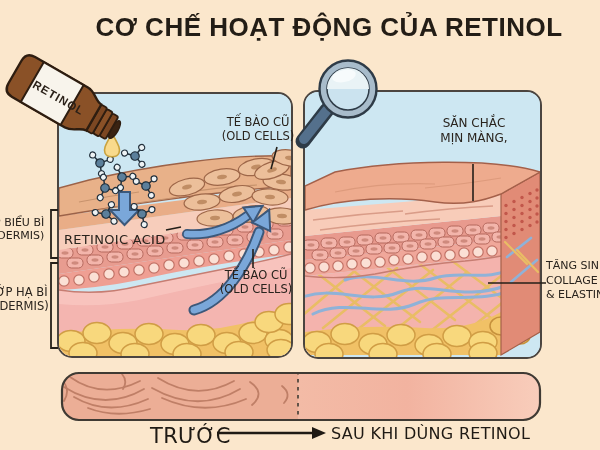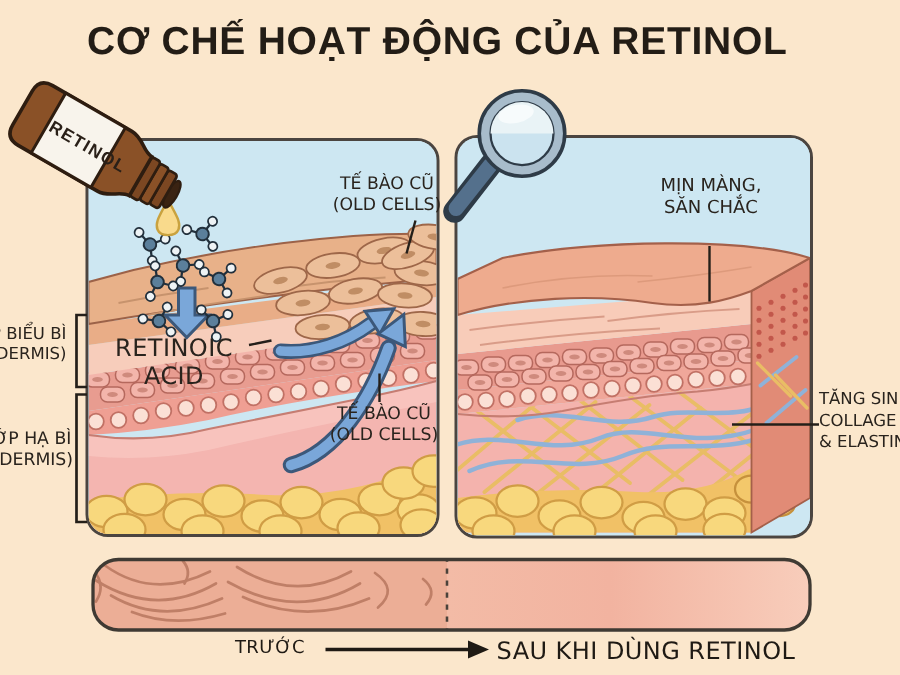--- a/index.html
+++ b/index.html
@@ -1,37 +1,37 @@
 <!DOCTYPE html>
 <html><head>
 <meta charset="utf-8">
 <style>
   html,body{margin:0;padding:0;}
   body{width:600px;height:450px;position:relative;overflow:hidden;
        background:#fbe7cc;font-family:"Liberation Sans",sans-serif;}
-  .title{position:absolute;left:58px;right:0;top:12px;margin:0;text-align:left;
+  .title{position:absolute;left:58px;right:0;top:12px;margin:0;text-align:center;
          font-size:26px;font-weight:bold;letter-spacing:.5px;color:#231d16;
          font-family:"Liberation Sans","DejaVu Sans",sans-serif;}
   .panel{position:absolute;border:2.5px solid #4b4540;border-radius:15px;
          background:#cde7f2;overflow:hidden;}
   .panel.left{left:57px;top:92px;width:232px;height:262px;}
   .panel.right{left:303px;top:90px;width:235px;height:265px;}
   .panel svg{display:block;}
   .overlay{position:absolute;left:0;top:0;pointer-events:none;}
   .lbl{position:absolute;font-family:"DejaVu Sans","Liberation Sans",sans-serif;
        font-weight:normal;color:#29231d;line-height:1.2;}
   .lbl div{white-space:nowrap;}
   .lbl-old-top{left:216px;top:116px;width:84px;text-align:center;font-size:11.5px;}
-  .lbl-retinoic{left:64px;top:222px;width:104px;text-align:center;font-size:16px;letter-spacing:.3px;}
+  .lbl-retinoic{left:64px;top:232px;width:104px;font-size:13px;letter-spacing:.3px;}
   .lbl-old-bottom{left:214px;top:269px;width:84px;text-align:center;font-size:11.5px;}
   .lbl-epidermis{left:-6px;top:216px;text-align:left;font-size:11px;line-height:13px;}
   .lbl-dermis{left:-5px;top:285px;text-align:left;font-size:11.5px;line-height:14px;}
   .lbl-surface{left:418px;top:116px;width:112px;text-align:center;font-size:12px;line-height:15px;}
   .lbl-collagen{left:546px;top:259px;width:80px;text-align:left;font-size:11px;line-height:14.5px;}
-  .lbl-before{left:150px;top:424px;width:60px;text-align:center;font-size:12px;color:#1f1a14;letter-spacing:.3px;}
+  .lbl-before{left:150px;top:424px;width:60px;text-align:center;font-size:21px;color:#1f1a14;letter-spacing:.3px;}
   .lbl-after{left:331px;top:424px;width:200px;text-align:left;font-size:16px;color:#1f1a14;letter-spacing:.3px;}
 </style>
 </head>
 <body>
 
 <h1 class="title">CƠ CHẾ HOẠT ĐỘNG CỦA RETINOL</h1>
 
 <div class="panel left">
 <svg width="232" height="262" viewBox="0 0 232 262">
   <defs>
@@ -438,22 +438,22 @@
   <div>P BIỂU BÌ</div>
   <div>IDERMIS)</div>
 </div>
 
 <div class="lbl lbl-dermis">
   <div>ỚP HẠ BÌ</div>
   <div>(DERMIS)</div>
 </div>
 
 <div class="lbl lbl-surface">
+  <div>SĂN CHẮC</div>
   <div>MỊN MÀNG,</div>
-  <div>SĂN CHẮC</div>
 </div>
 
 <div class="lbl lbl-collagen">
   <div>TĂNG SIN</div>
   <div>COLLAGE</div>
   <div>&amp; ELASTIN</div>
 </div>
 
 <div class="lbl lbl-before">TRƯỚC</div>
 <div class="lbl lbl-after">SAU KHI DÙNG RETINOL</div>

